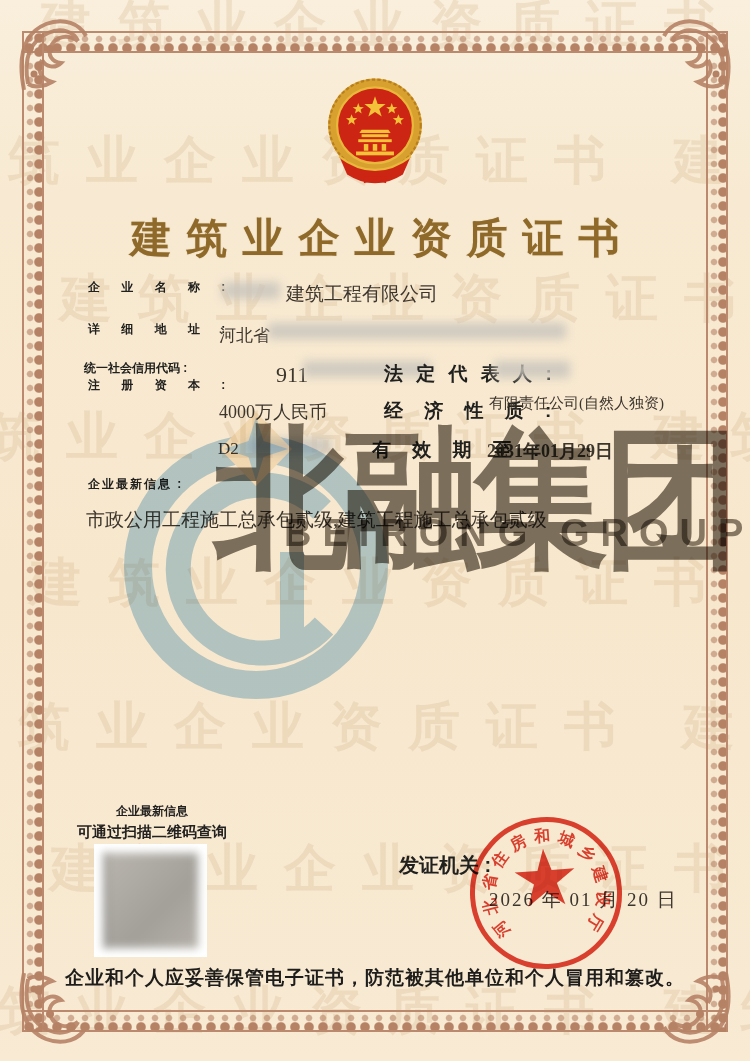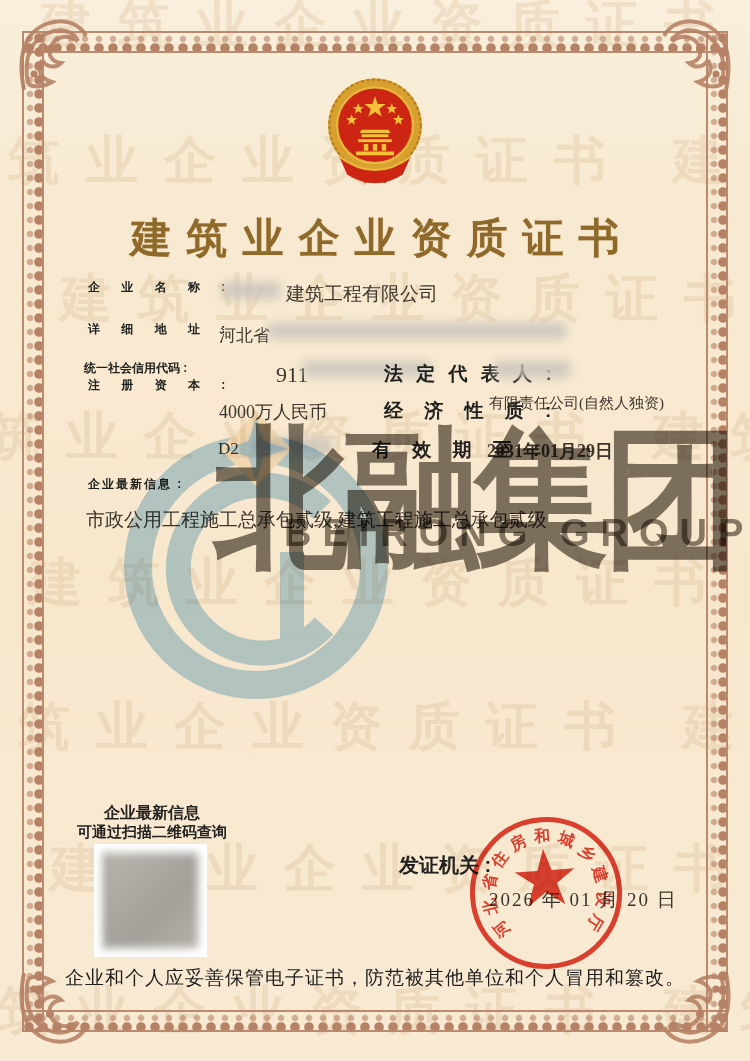--- a/index.html
+++ b/index.html
@@ -64,41 +64,41 @@
     letter-spacing:-6px; color:rgba(95,87,76,.80); white-space:nowrap;
     transform:scaleY(1.12); transform-origin:top left;
   }
   .wm-en {
     position:absolute; left:246px; top:512px; z-index:6; mix-blend-mode:multiply;
     font-weight:bold; font-size:38px; letter-spacing:11px; color:rgba(122,114,104,.88);
     white-space:nowrap;
     margin-left:38px;
   }
   
-  .qr-t1 { position:absolute; left:86px; top:803px; width:132px; text-align:center; font-size:16px; font-weight:bold; color:#242220; z-index:4;}
+  .qr-t1 { position:absolute; left:86px; top:803px; width:132px; text-align:center; font-size:12px; font-weight:bold; color:#242220; z-index:4;}
   .qr-t2 { position:absolute; left:70px; top:823px; width:164px; text-align:center; font-size:15px; font-weight:bold; color:#242220; z-index:4;}
   .qr-box { position:absolute; left:94px; top:844px; width:113px; height:113px; background:#fff; z-index:4; }
   .qr-blur { position:absolute; left:10px; top:9px; right:9px; bottom:9px;
              background:linear-gradient(135deg,#b9b5ae,#a3a09a 60%,#b5b1a9);
              filter:blur(4px); border-left:2px dashed #2c2c2c; }
   
   .issue-lab { position:absolute; left:399px; top:852px; font-size:20px; font-weight:bold; color:#20201e; z-index:4; }
   .issue-val { position:absolute; left:488px; top:855px; font-size:18px; font-family:"Liberation Serif", serif; color:#3c352c; z-index:4; }
   .issue-date { position:absolute; left:489px; top:887px; font-size:19px; font-family:"Liberation Serif", serif; color:#3c352c; letter-spacing:2px; z-index:4; }
   
   .seal { position:absolute; left:470px; top:817px; width:152px; height:152px; z-index:7;
           mix-blend-mode:multiply; opacity:.92; transform:rotate(-4deg); }
   .seal-ring { position:absolute; inset:0; border:5px solid #dd3526; border-radius:50%; }
   .seal-star { position:absolute; left:0; top:22px; width:100%; text-align:center;
                font-size:78px; color:#dd3526; line-height:1; }
   .seal-char { position:absolute; left:50%; top:50%; width:18px; height:18px; margin:-9px 0 0 -9px;
                font-size:16px; font-weight:bold; color:#dd3526; text-align:center; line-height:18px; }
   
   .footer { position:absolute; top:965px; left:0; width:100%; text-align:center;
-            font-size:19px; font-weight:normal; color:#1e1d1b; letter-spacing:1px; z-index:4; }
+            font-size:19px; font-weight:bold; color:#1e1d1b; letter-spacing:1px; z-index:4; }
 </style>
 </head>
 <body>
 
 <div id="cert">
 
   <div class="ghost g1">建筑业企业资质证书 建筑业企业资质证书</div>
   <div class="ghost g2">建筑业企业资质证书 建筑业企业资质证书</div>
   <div class="ghost g3">建筑业企业资质证书 建筑业企业资质证书</div>
   <div class="ghost g4">建筑业企业资质证书 建筑业企业资质证书</div>

